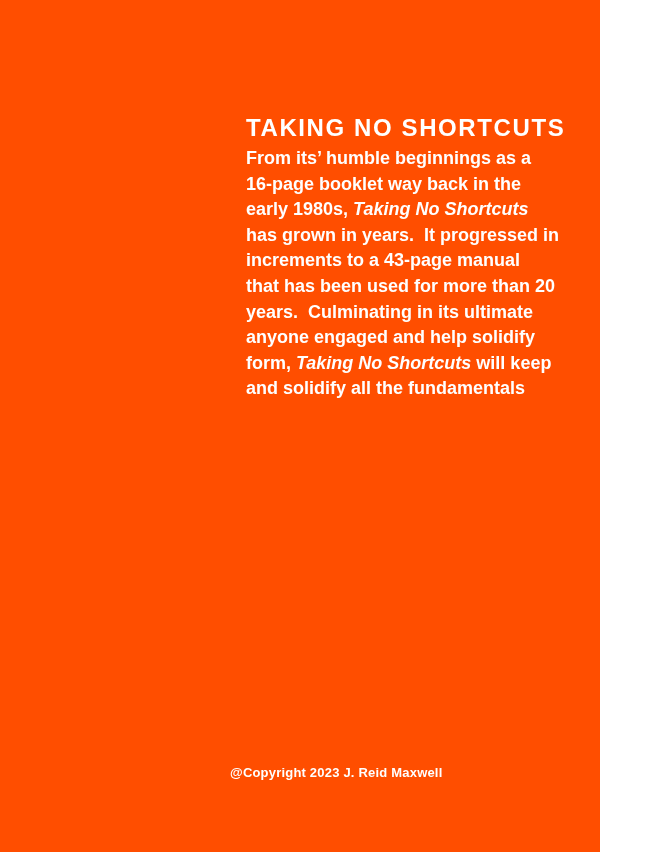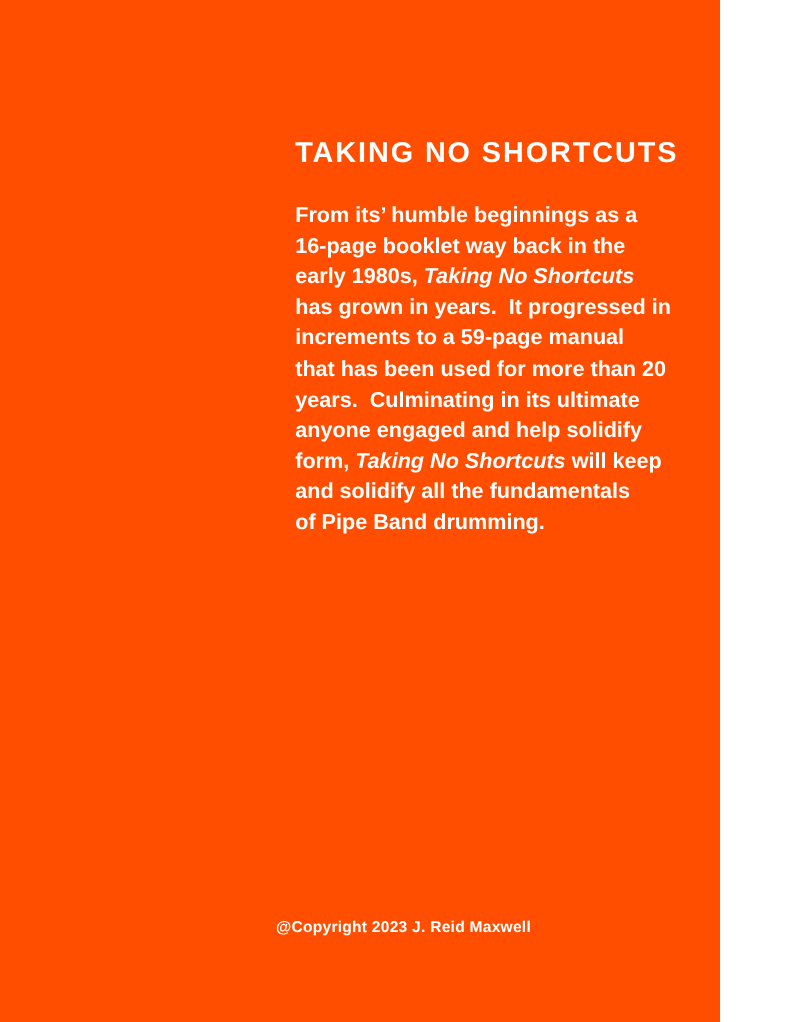--- a/index.html
+++ b/index.html
@@ -26,21 +26,20 @@
     white-space: nowrap;
   }
   .body-paragraph {
     position: absolute;
     left: 246px;
     top: 146px;
     width: 364px;
     font-size: 18px;
     font-weight: bold;
     line-height: 25.6px;
-    margin-top: 21px;
   }
   .body-paragraph .line {
     white-space: pre;
   }
   .italic {
     font-style: italic;
   }
   .copyright {
     position: absolute;
     left: 230px;
@@ -55,23 +54,22 @@
 <body>
 
 <div class="page" style="--bg: #FF4E00; --fg: #FFFFFF;">
   <h1 class="heading">TAKING NO SHORTCUTS</h1>
 
   <div class="body-paragraph">
       <div class="line"><span>From its’ humble beginnings as a</span></div>
       <div class="line"><span>16-page booklet way back in the</span></div>
       <div class="line"><span>early 1980s, </span><span class="italic">Taking No Shortcuts</span></div>
       <div class="line"><span>has grown in years.  It progressed in</span></div>
-      <div class="line"><span>increments to a 59-page manual</span></div>
+      <div class="line"><span>increments to a 43-page manual</span></div>
       <div class="line"><span>that has been used for more than 20</span></div>
       <div class="line"><span>years.  Culminating in its ultimate</span></div>
       <div class="line"><span>anyone engaged and help solidify</span></div>
       <div class="line"><span>form, </span><span class="italic">Taking No Shortcuts</span><span> will keep</span></div>
       <div class="line"><span>and solidify all the fundamentals</span></div>
-      <div class="line"><span>of Pipe Band drumming.</span></div>
     </div>
 
   <div class="copyright">@Copyright 2023 J. Reid Maxwell</div>
 </div>
 
 </body></html>

